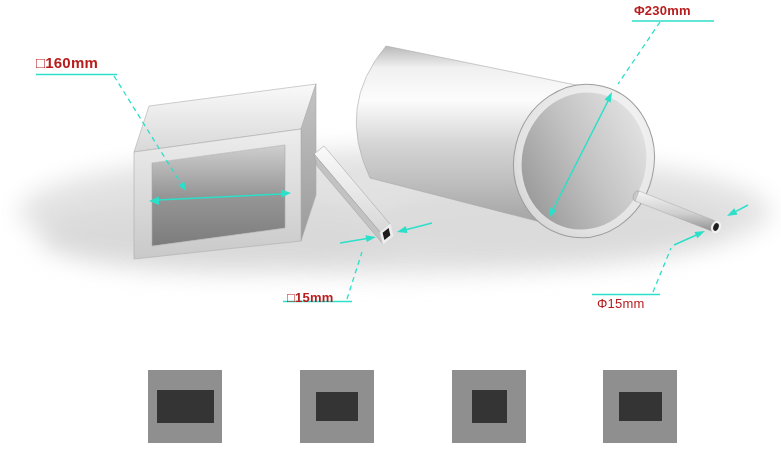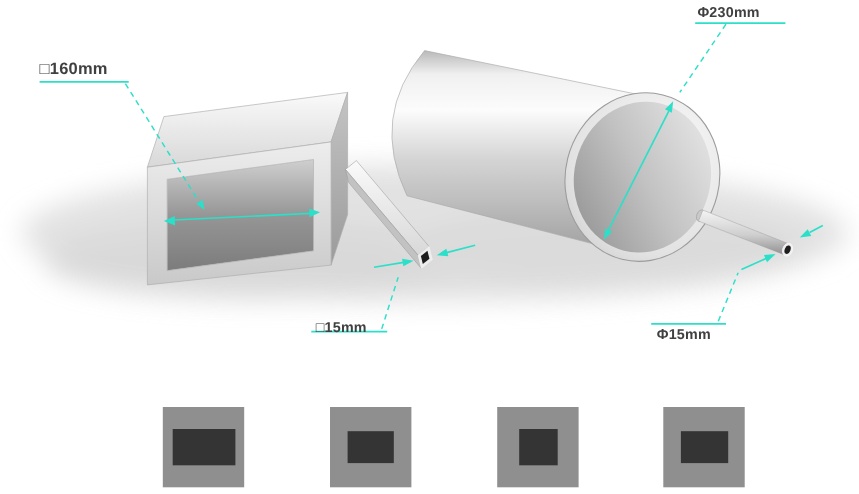--- a/index.html
+++ b/index.html
@@ -1,22 +1,22 @@
 <!DOCTYPE html>
 <html style="--accent: #2BDFC9;"><head>
 <meta charset="utf-8">
 <style>
   html,body{margin:0;padding:0;background:#ffffff;}
   .stage{position:relative;width:781px;height:449px;background:#ffffff;font-family:"Liberation Sans",sans-serif;overflow:hidden;}
   .stage > svg{position:absolute;left:0;top:0;}
-  .dim-label{position:absolute;color:#404040;white-space:nowrap;letter-spacing:0.2px;}
+  .dim-label{position:absolute;color:#b91c1c;white-space:nowrap;letter-spacing:0.2px;}
   .label-big-square{left:36px;top:54px;font-size:15px;font-weight:700;}
   .label-small-square{left:287px;top:290px;font-size:13px;font-weight:600;}
   .label-big-round{left:634px;top:3px;font-size:13px;font-weight:600;}
-  .label-small-round{left:597px;top:296px;font-size:13px;font-weight:700;}
+  .label-small-round{left:597px;top:296px;font-size:13px;font-weight:400;}
   .accent-line{stroke:var(--accent,#2bdfc9);fill:none;}
   .accent-dash{stroke:var(--accent,#2bdfc9);fill:none;stroke-dasharray:5 4;}
   .accent-fill{fill:var(--accent,#2bdfc9);stroke:none;}
   .thumbs{position:absolute;left:0;top:370px;width:781px;height:73px;}
   .thumb{position:absolute;top:0;width:74px;height:73px;background:#8f8f8f;display:flex;align-items:center;justify-content:center;}
   .thumb-inner{background:#343434;}
   .t1{left:148px;} .t1 .thumb-inner{width:57px;height:33px;}
   .t2{left:300px;} .t2 .thumb-inner{width:42px;height:29px;}
   .t3{left:452px;} .t3 .thumb-inner{width:35px;height:33px;}
   .t4{left:603px;} .t4 .thumb-inner{width:43px;height:29px;}

